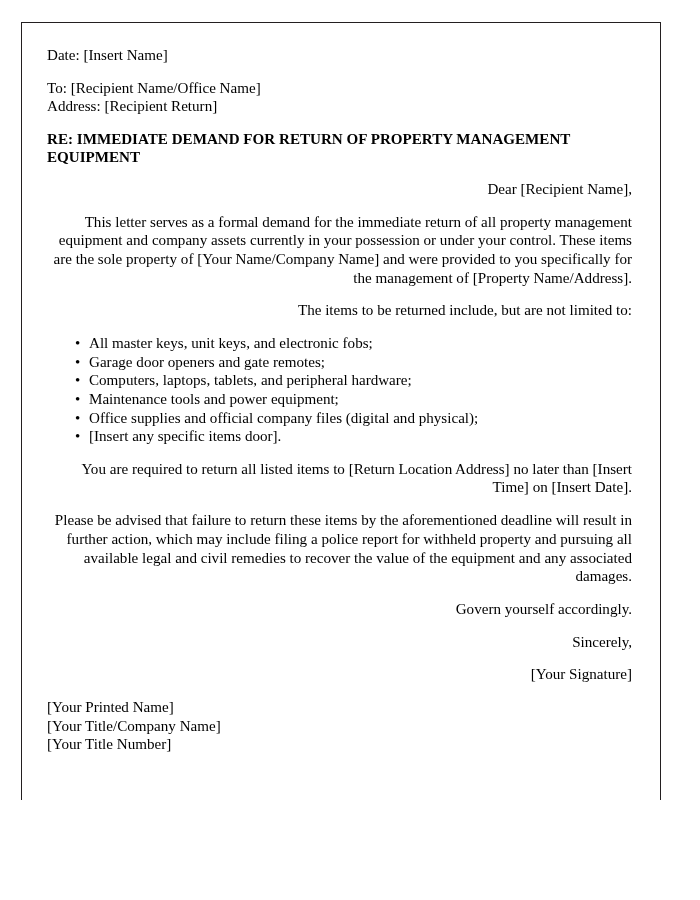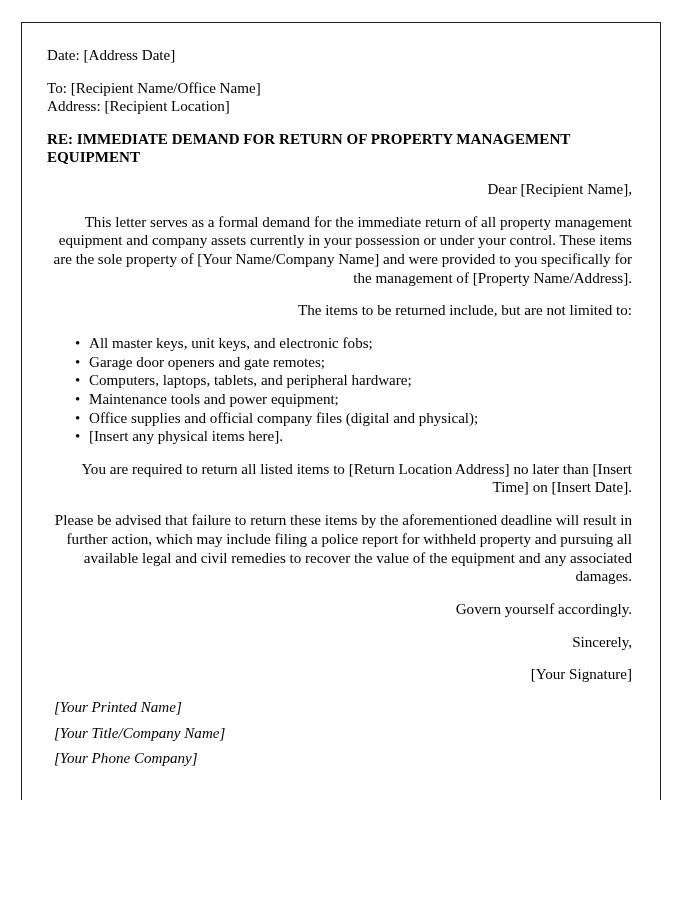--- a/index.html
+++ b/index.html
@@ -78,67 +78,66 @@
   }
   ul#items-list li .bullet-mark {
     position: absolute;
     left: 28px;
     top: 0;
     font-size: 15px;
     line-height: 18.6px;
   }
 
   .sig-line {
-    margin: 7px;
+    margin: 0;
     line-height: 18.6px;
-    font-style: italic;
   }
 </style>
 </head>
 <body>
 
 <div id="page-frame"></div>
 
 <div id="letter-body">
 
   <div class="block">
-    <p class="addr-line"><span class="lbl">Date:</span> <span>[Address Date]</span></p>
+    <p class="addr-line"><span class="lbl">Date:</span> <span>[Insert Name]</span></p>
   </div>
 
   <div class="block">
     <p class="addr-line"><span class="lbl">To:</span> <span>[Recipient Name/Office Name]</span></p>
-    <p class="addr-line"><span class="lbl">Address:</span> <span>[Recipient Location]</span></p>
+    <p class="addr-line"><span class="lbl">Address:</span> <span>[Recipient Return]</span></p>
   </div>
 
   <p id="re-heading">RE: IMMEDIATE DEMAND FOR RETURN OF PROPERTY MANAGEMENT EQUIPMENT</p>
 
   <p class="para">Dear [Recipient Name],</p>
 
   <p class="para">This letter serves as a formal demand for the immediate return of all property management equipment and company assets currently in your possession or under your control. These items are the sole property of [Your Name/Company Name] and were provided to you specifically for the management of [Property Name/Address].</p>
 
   <p class="para">The items to be returned include, but are not limited to:</p>
 
   <ul id="items-list">
       <li><span class="bullet-mark">•</span><span>All master keys, unit keys, and electronic fobs;</span></li>
       <li><span class="bullet-mark">•</span><span>Garage door openers and gate remotes;</span></li>
       <li><span class="bullet-mark">•</span><span>Computers, laptops, tablets, and peripheral hardware;</span></li>
       <li><span class="bullet-mark">•</span><span>Maintenance tools and power equipment;</span></li>
       <li><span class="bullet-mark">•</span><span>Office supplies and official company files (digital and physical);</span></li>
-      <li><span class="bullet-mark">•</span><span>[Insert any physical items here].</span></li>
+      <li><span class="bullet-mark">•</span><span>[Insert any specific items door].</span></li>
     </ul>
 
   <p class="para">You are required to return all listed items to [Return Location Address] no later than [Insert Time] on [Insert Date].</p>
 
   <p class="para">Please be advised that failure to return these items by the aforementioned deadline will result in further action, which may include filing a police report for withheld property and pursuing all available legal and civil remedies to recover the value of the equipment and any associated damages.</p>
 
   <p class="para">Govern yourself accordingly.</p>
 
   <p class="para">Sincerely,</p>
 
   <p class="para">[Your Signature]</p>
 
   <div class="block">
     <p class="sig-line">[Your Printed Name]</p>
     <p class="sig-line">[Your Title/Company Name]</p>
-    <p class="sig-line">[Your Phone Company]</p>
+    <p class="sig-line">[Your Title Number]</p>
   </div>
 
 </div>
 
 </body></html>

